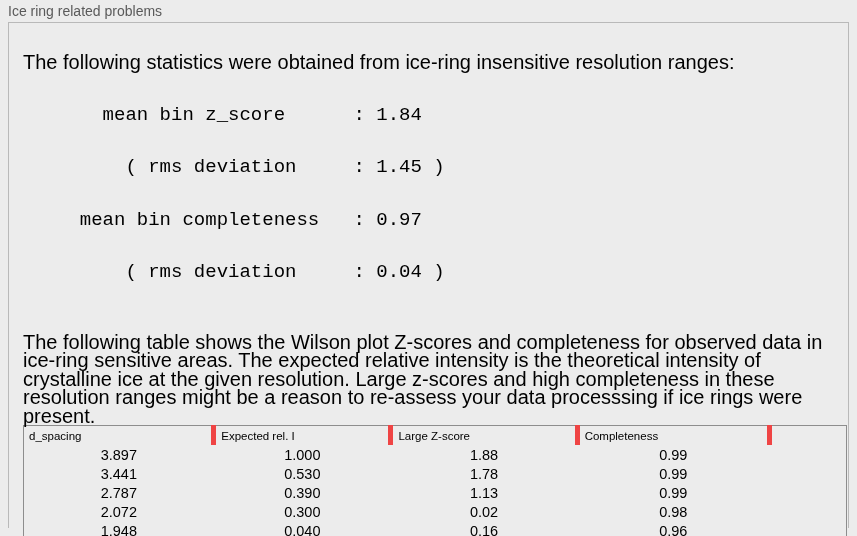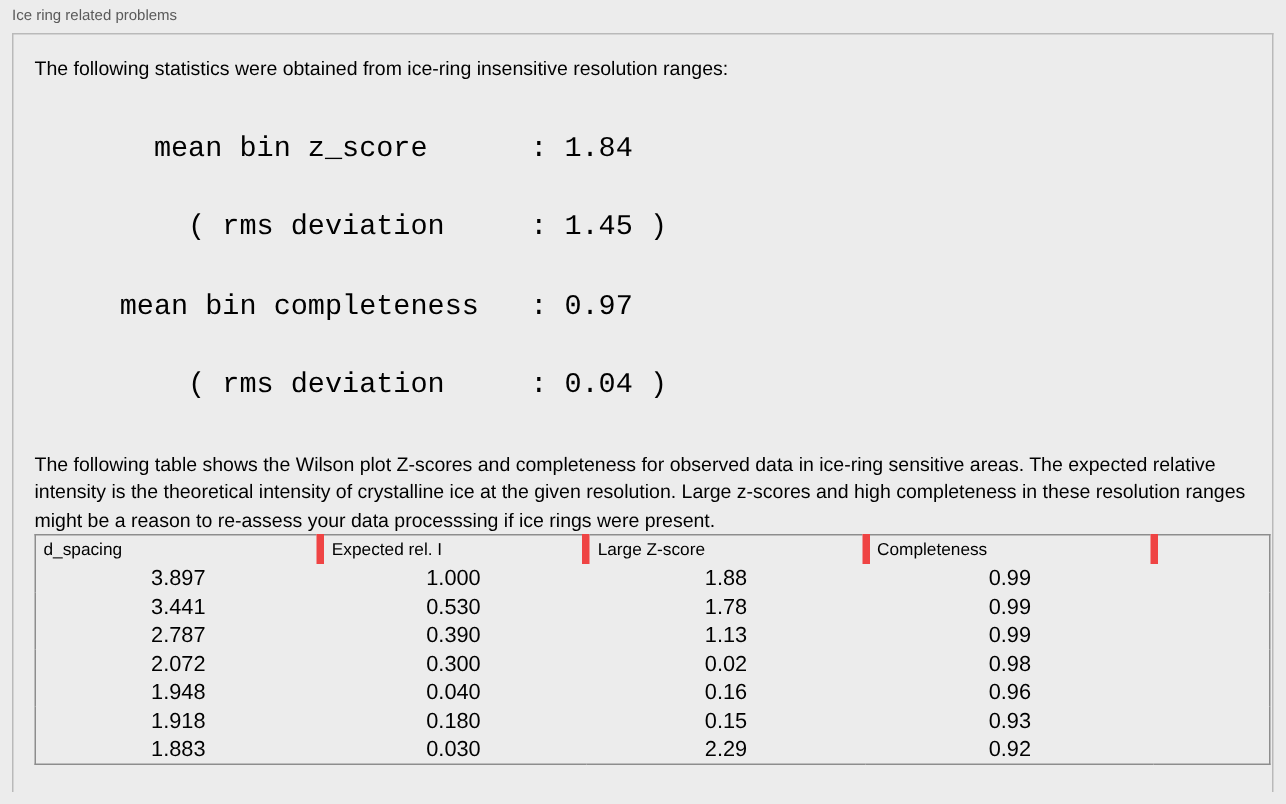--- a/index.html
+++ b/index.html
@@ -8,21 +8,21 @@
   }
   body {
     width: 857px;
     height: 536px;
     background: #ececec;
     font-family: "Liberation Sans", sans-serif;
     color: #000;
     overflow: hidden;
   }
   .panel-title {
-    font-size: 10px;
+    font-size: 14px;
     color: #5a5a5a;
     padding: 4px 0 4px 8px;
     height: 14px;
     line-height: 14px;
     background: #ececec;
   }
   .content {
     position: absolute;
     left: 8px;
     top: 22px;
@@ -31,23 +31,23 @@
     background: #ececec;
     border: 1px solid #b9b9b9;
     border-bottom: none;
     box-sizing: border-box;
     padding: 0;
   }
   .inner {
     padding: 14px 14px 0 14px;
   }
   p.para {
-    font-size: 13px;
+    font-size: 20px;
     line-height: 18.5px;
-    margin: 0 0 0 0;
+    margin: 16px 0 0 0;
   }
   .intro {
     margin-bottom: 14px;
   }
   .stats {
     font-family: "Liberation Mono", monospace;
     font-size: 19px;
     line-height: 17.5px;
     margin: 0 0 0 34px;
     white-space: pre;

